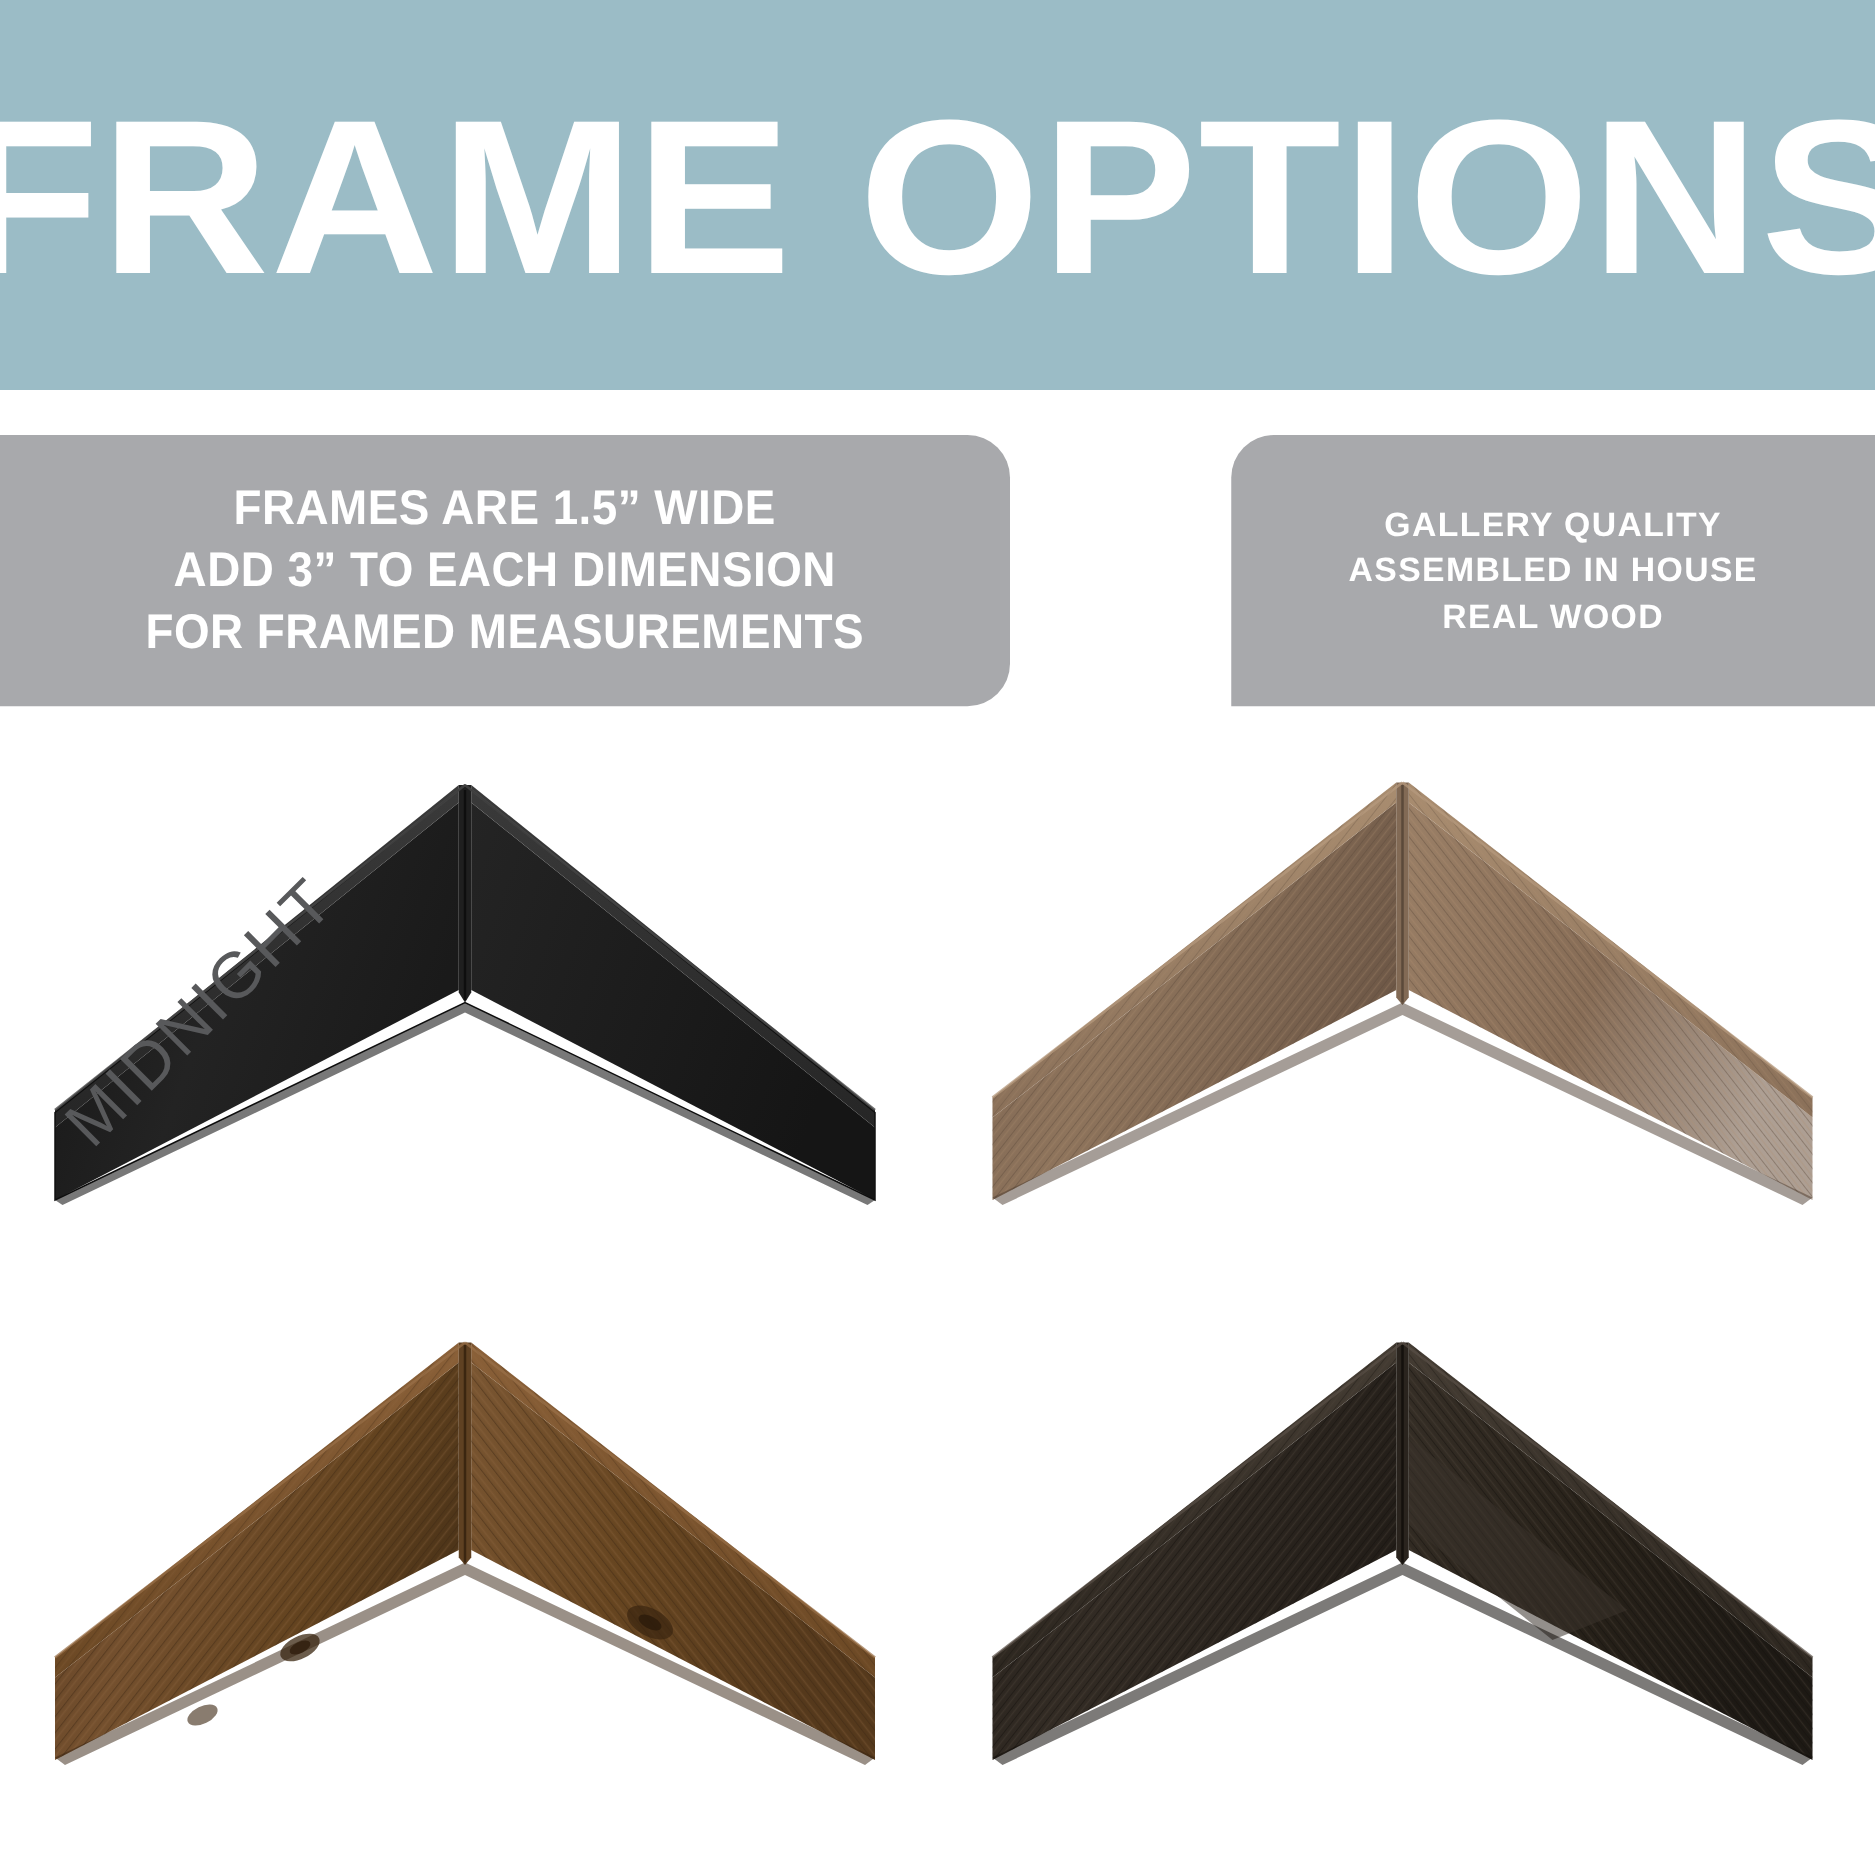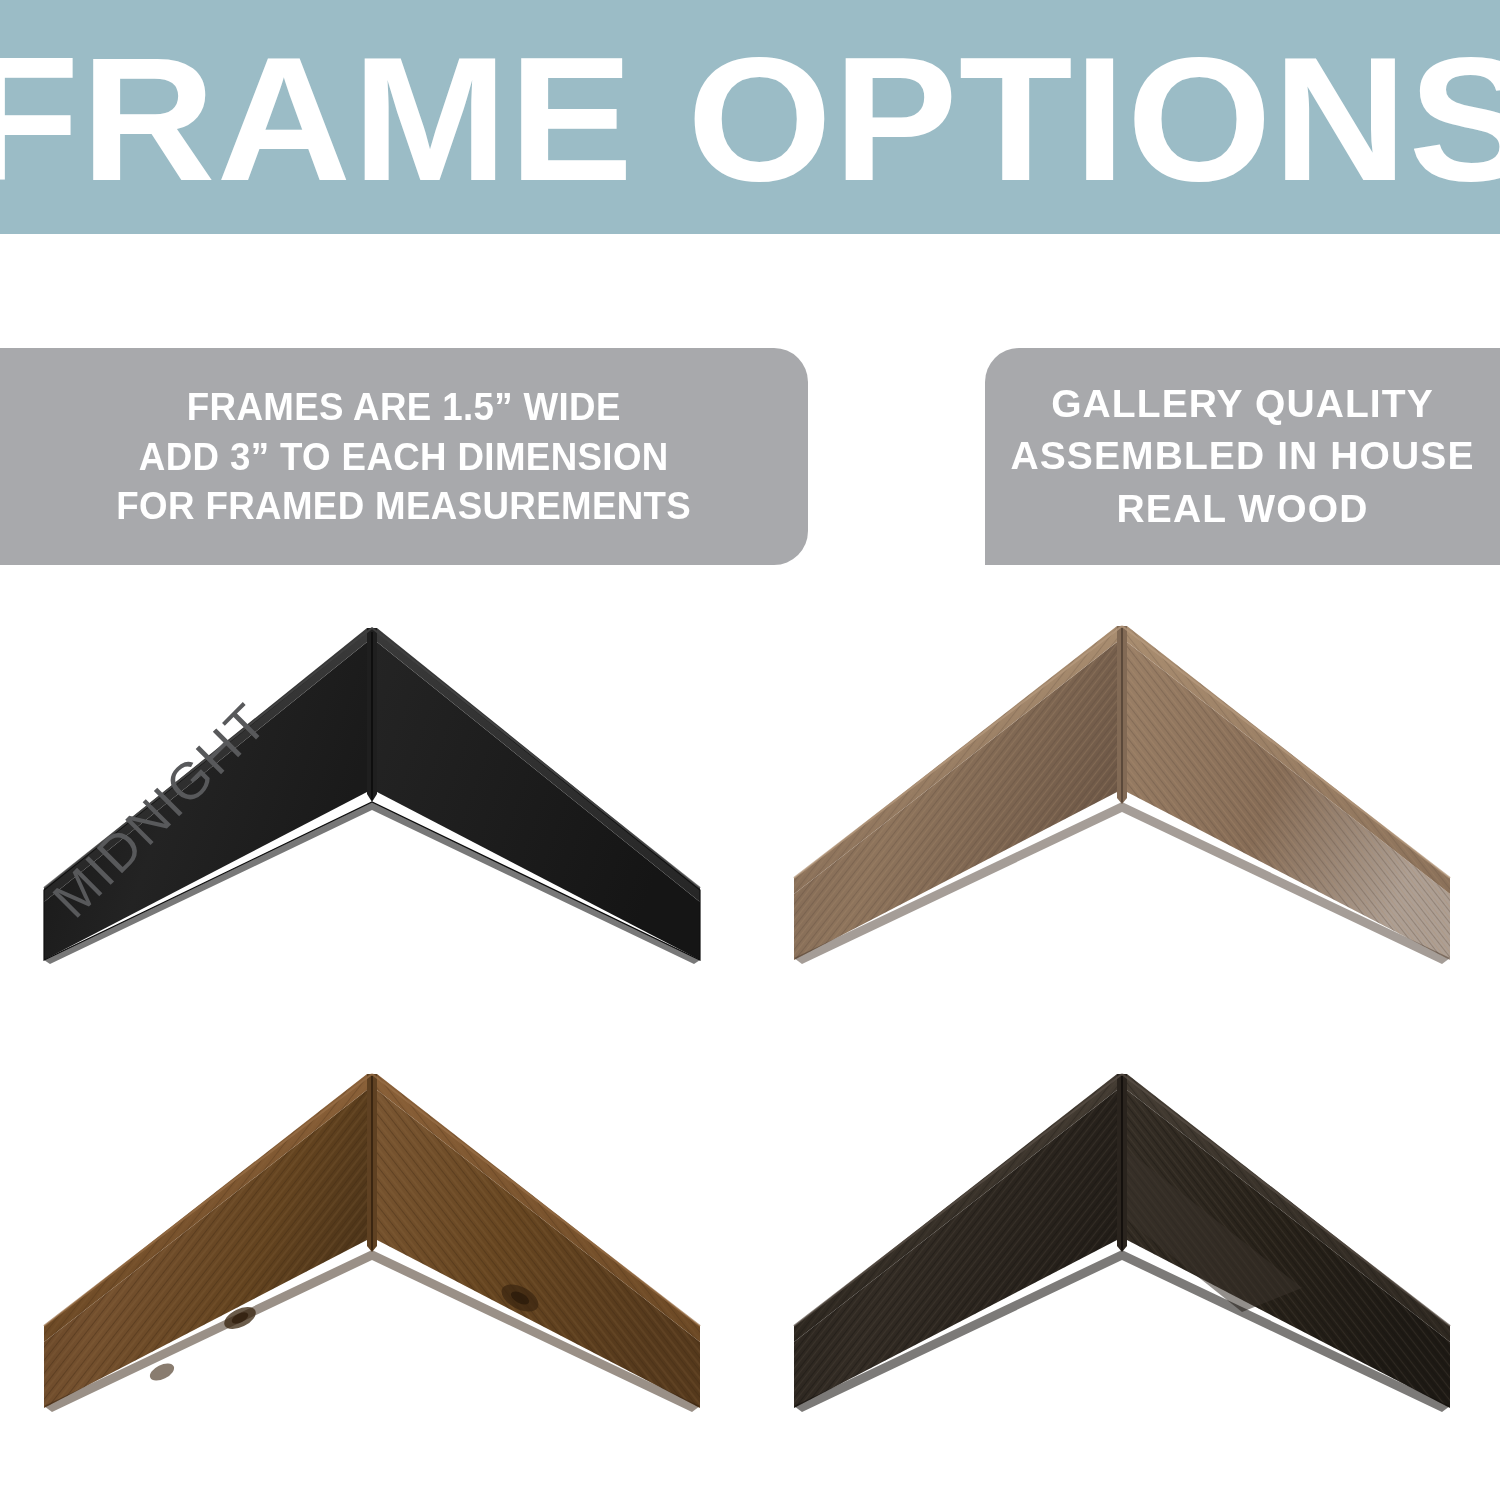--- a/index.html
+++ b/index.html
@@ -8,21 +8,21 @@
     width: 1500px; height: 1500px;
     background: #ffffff;
     font-family: "Liberation Sans", sans-serif;
     overflow: hidden;
   }
   .page { position: relative; width: 1500px; height: 1500px; background: #fff; }
 
   
   .header-banner {
     position: absolute; left: 0; top: 0;
-    width: 1500px; height: 234px;
+    width: 1500px; height: 312px;
     background: #9bbcc6;
     display: flex; align-items: center; justify-content: center;
   }
   .header-title {
     color: #ffffff;
     font-family: "Liberation Sans", sans-serif;
     font-weight: bold;
     font-size: 176px;
     line-height: 0.92;
     letter-spacing: 1px;
@@ -60,21 +60,21 @@
     font-family: "Liberation Sans Narrow", "Liberation Sans", sans-serif;
     font-weight: bold;
     font-size: 39px;
     line-height: 1.28;
     letter-spacing: 0.4px;
     transform: scaleX(0.94);
   }
   .info-text-geometric {
     font-family: "Liberation Sans", sans-serif;
     font-weight: bold;
-    font-size: 39px;
+    font-size: 27px;
     line-height: 1.35;
     letter-spacing: 1.1px;
   }
 
   
   .frame-grid {
     position: absolute; left: 0; top: 578px;
     width: 1500px; height: 860px;
   }
   .frame-cell {

